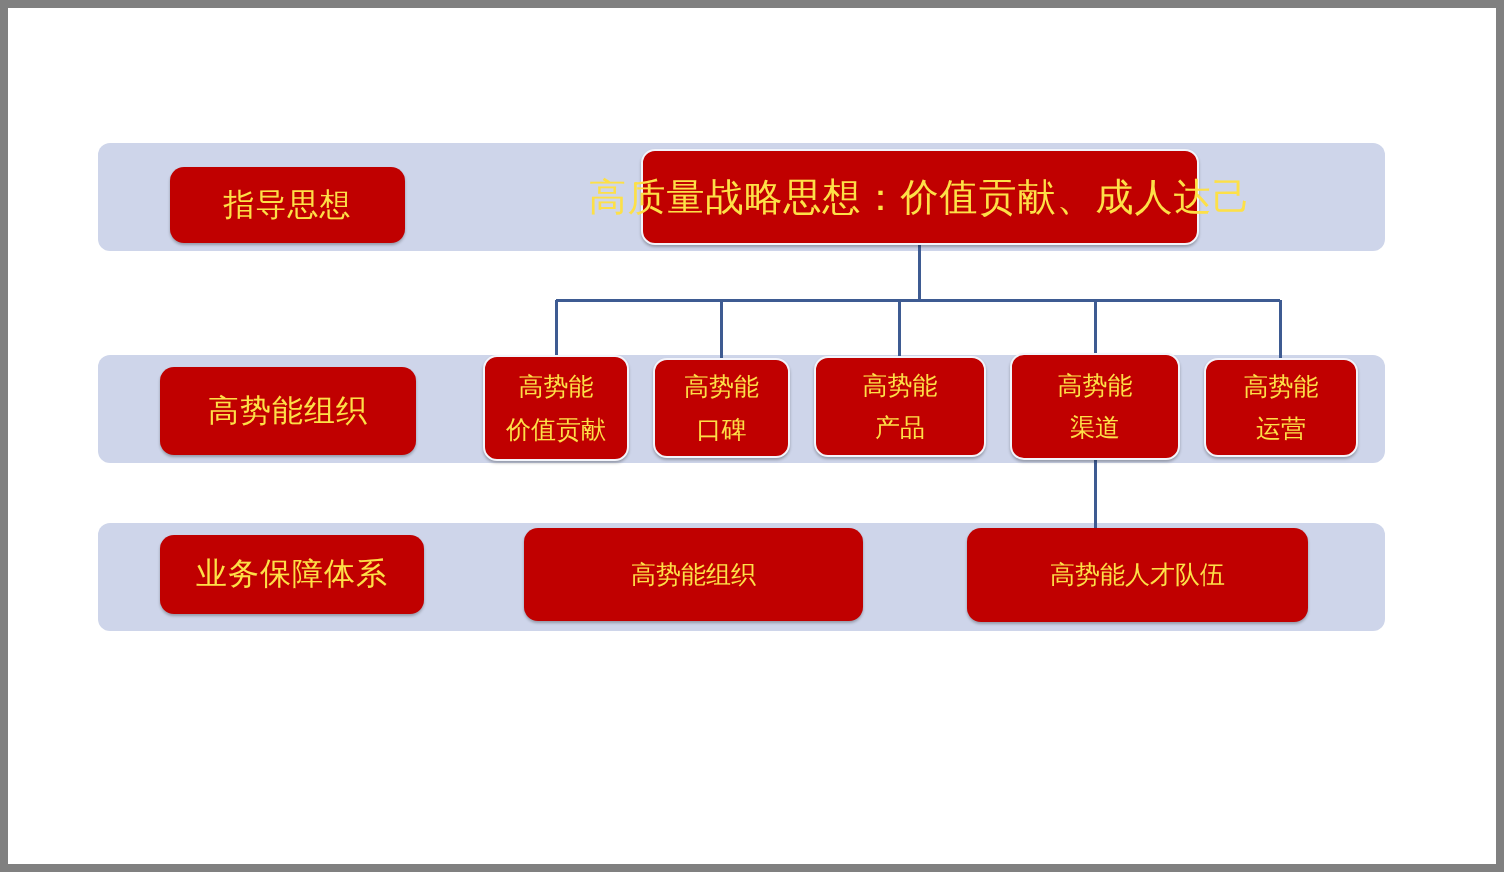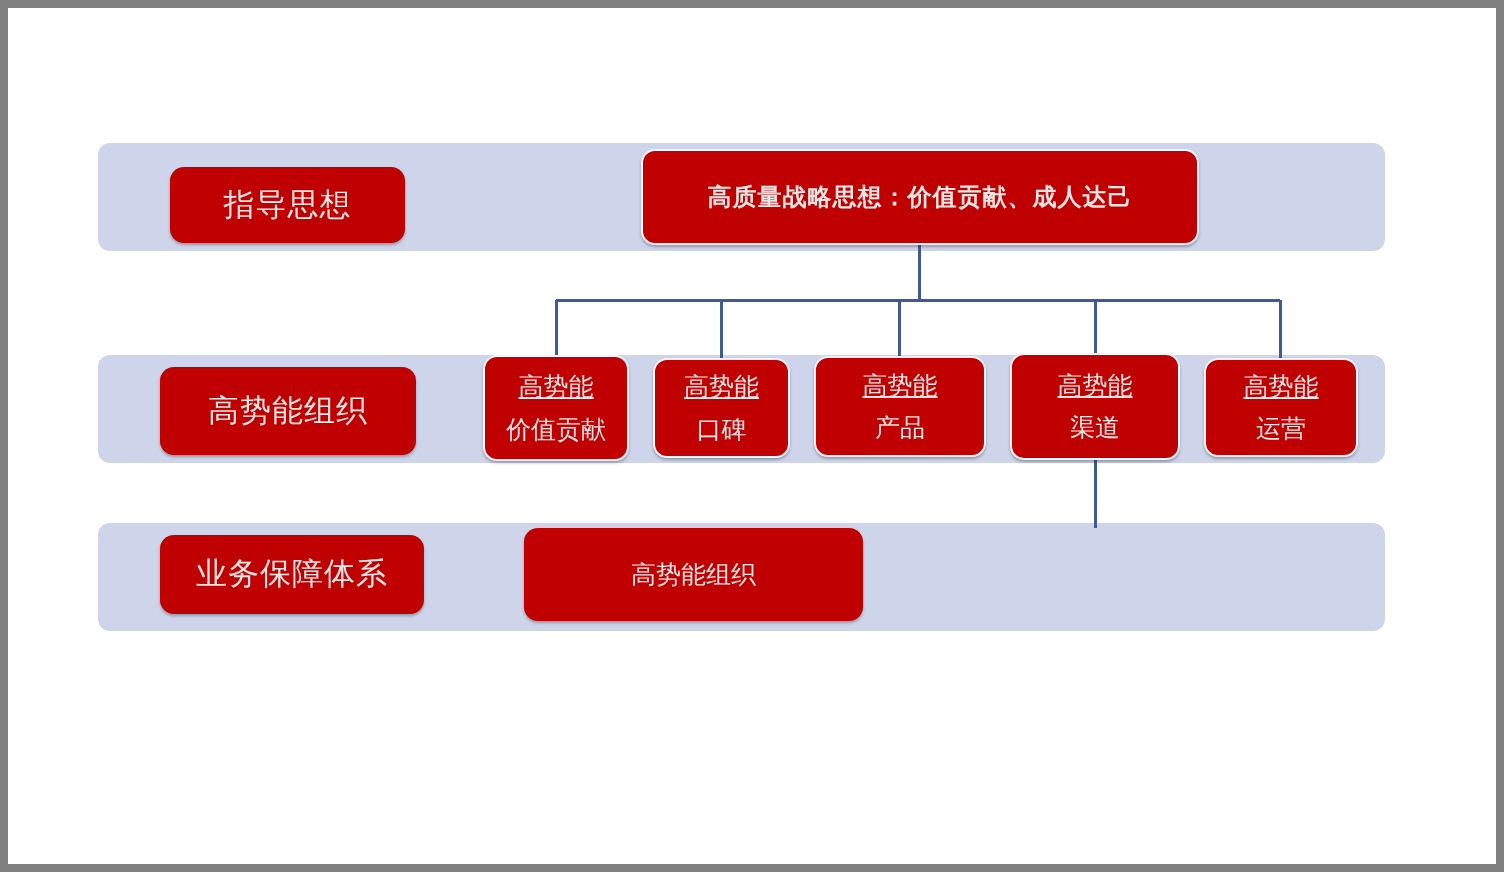--- a/index.html
+++ b/index.html
@@ -47,43 +47,43 @@
   
   .node {
     position: absolute;
     background: #c00000;
     border-radius: 14px;
     box-sizing: border-box;
     display: flex;
     flex-direction: column;
     align-items: center;
     justify-content: center;
-    color: #e5e5e5;
+    color: #fde047;
     text-align: left;
     box-shadow: 0 2px 3px rgba(0,0,0,0.28);
     line-height: 1.18;
     white-space: nowrap;
   }
   .node.outlined { border: 2px solid #f2f4fb; }
 
   
   .row-label { font-size: 31px; letter-spacing: 1px; }
 
   
   #node-guiding   { left: 162px; top: 159px; width: 235px; height: 76px; }
   #node-strategy  {
     left: 633px; top: 141px; width: 558px; height: 96px;
-    font-size: 24px; font-weight: bold; letter-spacing: 1px;
+    font-size: 38px; font-weight: normal; letter-spacing: 1px;
     border: 2px solid #f2f4fb;
   }
 
   
   #node-driver    { left: 152px; top: 359px; width: 256px; height: 88px; }
   .drv { font-size: 25px; }
-  .drv .l1 { margin-bottom: 13px; text-decoration: underline; }
+  .drv .l1 { margin-bottom: 13px; }
   #drv-1 { left: 475px;  top: 347px; width: 146px; height: 106px; }
   #drv-2 { left: 645px;  top: 350px; width: 137px; height: 100px; }
   #drv-3 { left: 806px;  top: 348px; width: 172px; height: 101px; }
   #drv-4 { left: 1002px; top: 345px; width: 170px; height: 107px; }
   #drv-5 { left: 1196px; top: 350px; width: 154px; height: 99px; }
 
   
   #node-support   { left: 152px; top: 527px; width: 264px; height: 79px; }
   #sup-1 { left: 516px; top: 520px; width: 339px; height: 93px; font-size: 25px; }
   #sup-2 { left: 959px; top: 520px; width: 341px; height: 94px; font-size: 25px; }
@@ -152,14 +152,17 @@
   </div>
 
   <div class="node" id="sup-1">
     <span>高势能组织</span>
   </div>
 
   <div class="node row-label" id="node-support">
     <span>业务保障体系</span>
   </div>
 
+  <div class="node" id="sup-2">
+    <span>高势能人才队伍</span>
+  </div>
 
 </div>
 
 </body></html>

